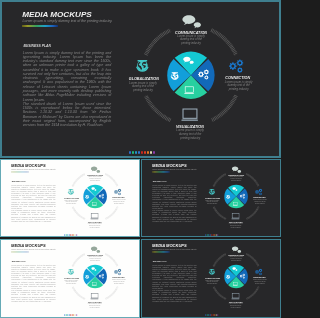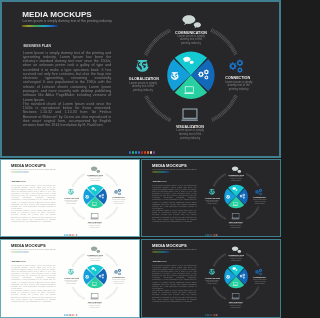--- a/index.html
+++ b/index.html
@@ -1,20 +1,20 @@
 <!DOCTYPE html>
 <html><head>
 <meta charset="utf-8">
 <style>
   html,body{margin:0;padding:0;background:#1c1c1c;}
   body{width:281px;height:318px;overflow:hidden;
        font-family:"Liberation Sans",sans-serif;}
   .page{position:relative;width:281px;height:318px;background:#1c1c1c;}
 
-  .frame{position:absolute;box-sizing:border-box;overflow:hidden;}
+  .frame{position:absolute;box-sizing:border-box;overflow:hidden;font-style:italic;}
   .stage{position:absolute;left:0;top:0;width:281px;height:158px;transform-origin:0 0;}
 
   .surf{position:absolute;left:0;top:0;width:281px;height:158px;}
 
   .ttl{position:absolute;font-weight:bold;white-space:nowrap;}
   .sub{position:absolute;white-space:nowrap;}
   .rule{position:absolute;}
   .h2{position:absolute;font-weight:bold;white-space:nowrap;}
   .para{position:absolute;text-align:justify;}
 

